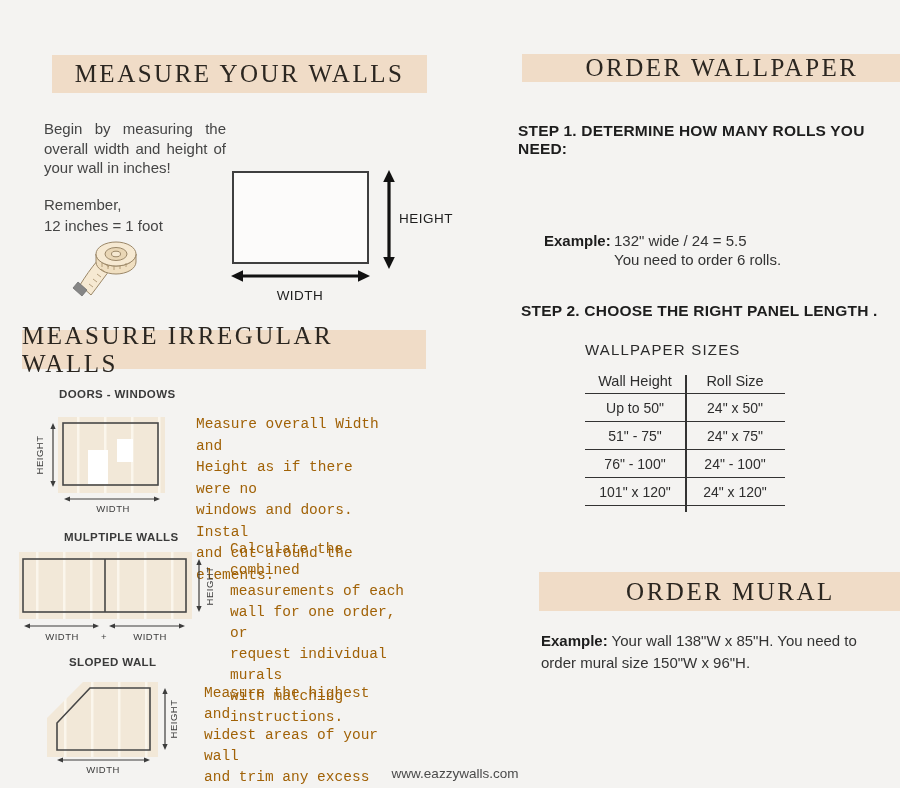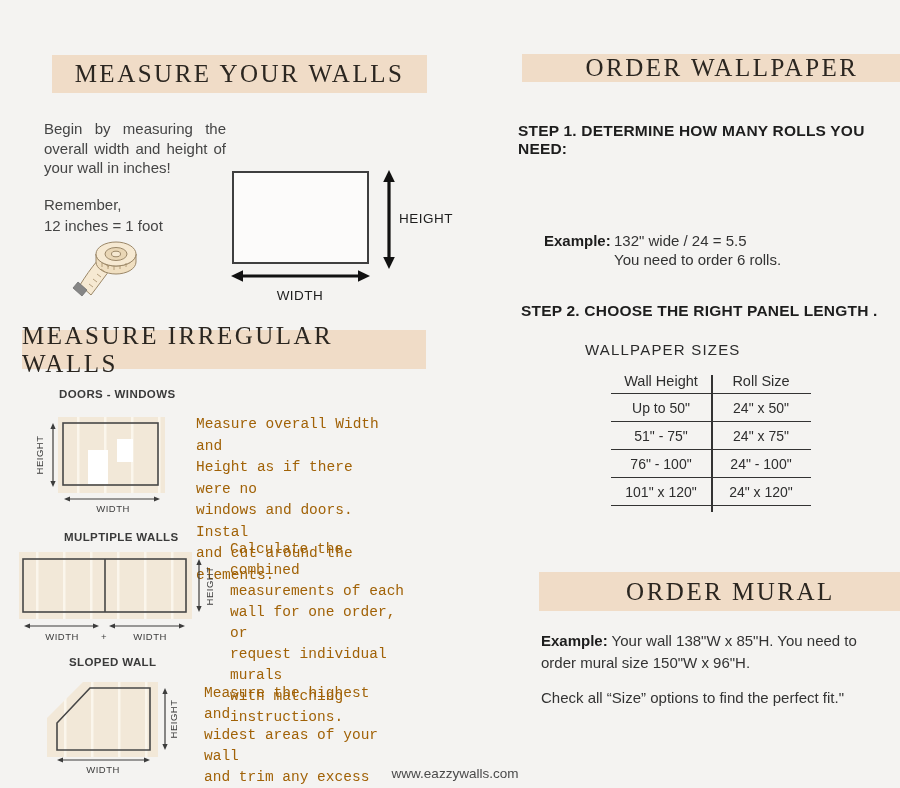--- a/index.html
+++ b/index.html
@@ -66,21 +66,21 @@
     content:"•"; position:absolute; left:0; top:0; font-size:15px; color:#222;
   }
   .example1 { left:544px; top:231px; display:flex; font-size:15px; line-height:19px; color:#333; }
   .example1 .exlabel { font-weight:bold; color:#1d1d1d; width:70px; flex:none; }
   .example1 .exbody  { white-space:pre-line; }
 
   .tbl-title {
     left:585px; top:341px; width:200px; 
     font-size:15px; letter-spacing:1.2px; color:#2b2b2b;
   }
-  .wp-table { left:611px; top:372px; width:200px; font-size:14px; color:#2e2e2e; }
+  .wp-table { left:585px; top:372px; width:200px; font-size:14px; color:#2e2e2e; }
   .wp-head { display:flex; padding:1px 0 4px; border-bottom:1.5px solid #333; font-size:14.5px; }
   .wp-row  { display:flex; height:28px; align-items:center; border-bottom:1.5px solid #333; }
   .wp-c    { flex:1; text-align:center; }
   .wp-divider {
     position:absolute; left:50%; top:3px; height:calc(100% + 3px);
     width:1.5px; background:#333;
   }
 
   .mural { left:541px; top:630px; width:342px; font-size:15px; line-height:22px; color:#333; }
   .mural p { margin-bottom:13px; }
@@ -290,16 +290,15 @@
     <div class="wp-c">24" x 120"</div>
   </div>
 </div>
 
 <div class="abs banner banner-om">
   <span>ORDER MURAL</span>
 </div>
 
 <div class="abs mural">
   <p><span class="exlabel">Example:</span><span> Your wall 138"W x 85"H. You need to order mural size 150"W x 96"H.</span></p>
-  <p>Check all “Size” options to find the perfect fit."</p>
 </div>
 
 <div class="abs footer">www.eazzywalls.com</div>
 
 </body></html>

